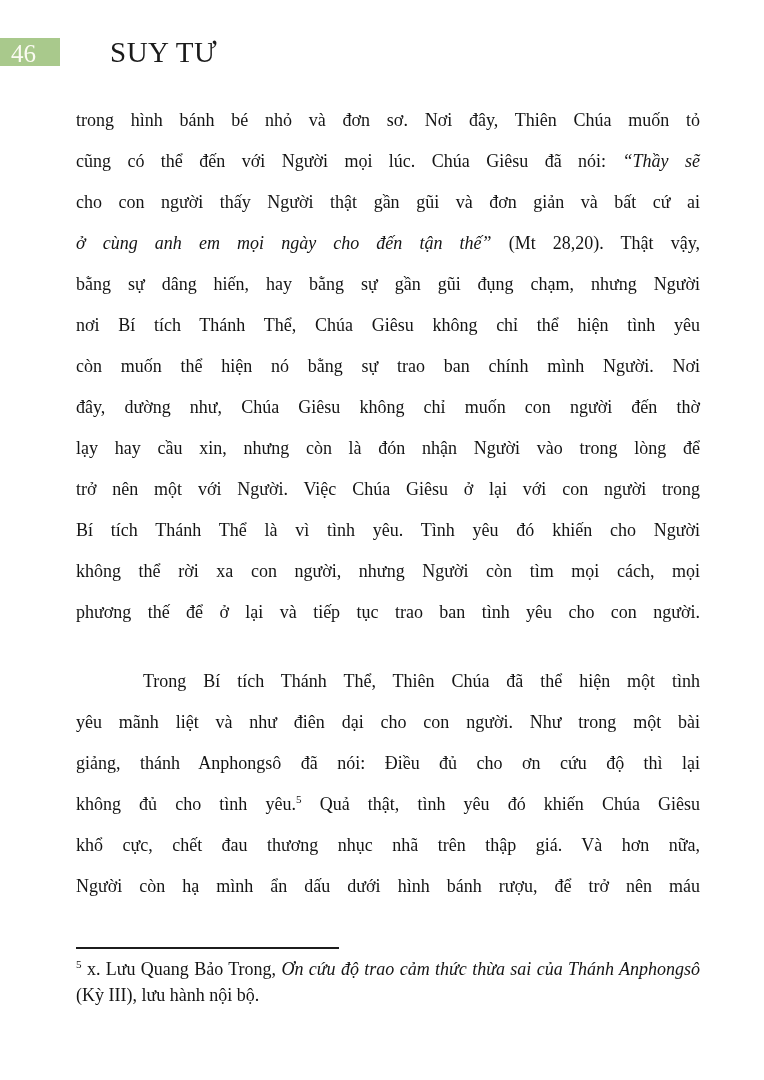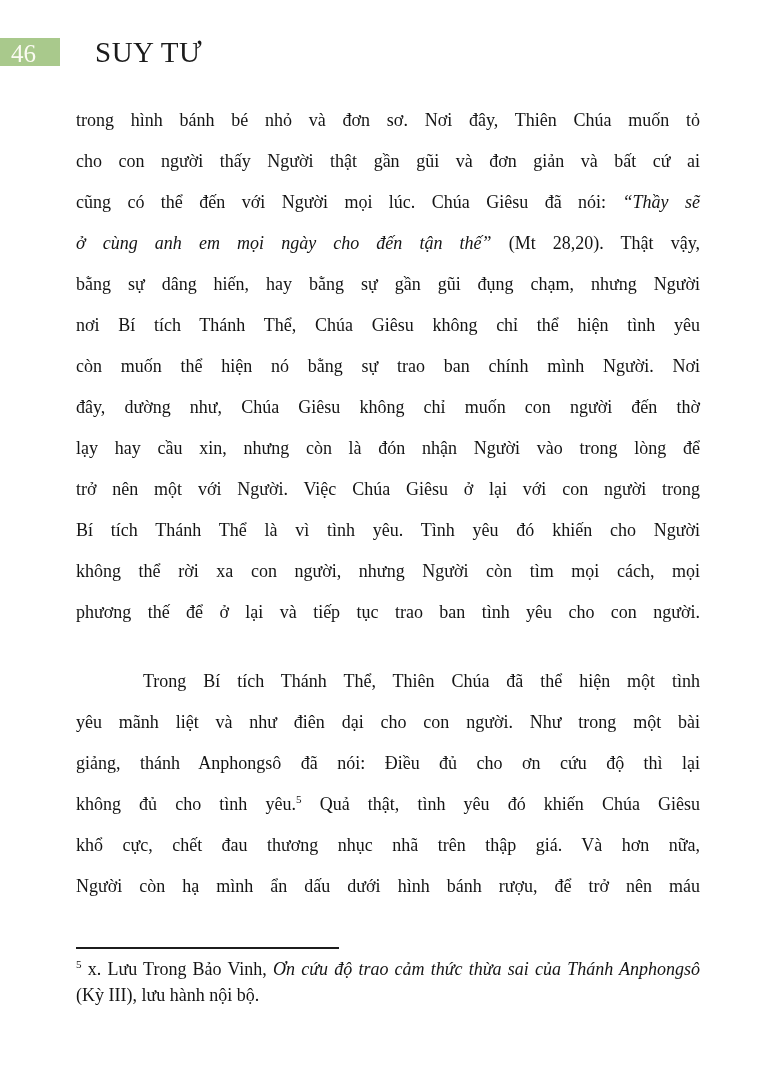--- a/index.html
+++ b/index.html
@@ -21,21 +21,21 @@
     background: #a9c98c;
     display: flex; align-items: flex-end; justify-content: flex-end;
     padding-right: 24px;
   }
   .page-num {
     color: #fbfbf2;
     font-size: 25px;
     line-height: 1;
   }
   .running-title {
-    position: absolute; left: 95px; top: 0; height: 28px;
+    position: absolute; left: 110px; top: 0; height: 28px;
     display: flex; align-items: center;
     font-size: 29px;
     font-weight: normal;
     letter-spacing: 0.5px;
     color: #1b1b1b;
     white-space: nowrap;
   }
 
   
   .text-block {
@@ -87,22 +87,22 @@
   <header class="page-header">
     <div class="page-badge" style="background: rgb(169, 201, 140);">
       <span class="page-num">46</span>
     </div>
     <h1 class="running-title">SUY TƯ</h1>
   </header>
 
   <main class="text-block" id="body-root">
       <div class="para">
         <div class="line"><span>trong hình bánh bé nhỏ và đơn sơ. Nơi đây, Thiên Chúa muốn tỏ</span></div>
+        <div class="line"><span>cũng có thể đến với Người mọi lúc. Chúa Giêsu đã nói: </span><span class="it">“Thầy sẽ</span></div>
         <div class="line"><span>cho con người thấy Người thật gần gũi và đơn giản và bất cứ ai</span></div>
-        <div class="line"><span>cũng có thể đến với Người mọi lúc. Chúa Giêsu đã nói: </span><span class="it">“Thầy sẽ</span></div>
         <div class="line"><span class="it">ở cùng anh em mọi ngày cho đến tận thế”</span><span> (Mt 28,20). Thật vậy,</span></div>
         <div class="line"><span>bằng sự dâng hiến, hay bằng sự gần gũi đụng chạm, nhưng Người</span></div>
         <div class="line"><span>nơi Bí tích Thánh Thể, Chúa Giêsu không chỉ thể hiện tình yêu</span></div>
         <div class="line"><span>còn muốn thể hiện nó bằng sự trao ban chính mình Người. Nơi</span></div>
         <div class="line"><span>đây, dường như, Chúa Giêsu không chỉ muốn con người đến thờ</span></div>
         <div class="line"><span>lạy hay cầu xin, nhưng còn là đón nhận Người vào trong lòng để</span></div>
         <div class="line"><span>trở nên một với Người. Việc Chúa Giêsu ở lại với con người trong</span></div>
         <div class="line"><span>Bí tích Thánh Thể là vì tình yêu. Tình yêu đó khiến cho Người</span></div>
         <div class="line"><span>không thể rời xa con người, nhưng Người còn tìm mọi cách, mọi</span></div>
         <div class="line"><span>phương thế để ở lại và tiếp tục trao ban tình yêu cho con người.</span></div>
@@ -113,17 +113,17 @@
         <div class="line"><span>giảng, thánh Anphongsô đã nói: Điều đủ cho ơn cứu độ thì lại</span></div>
         <div class="line"><span>không đủ cho tình yêu.</span><sup class="mark">5</sup><span> Quả thật, tình yêu đó khiến Chúa Giêsu</span></div>
         <div class="line"><span>khổ cực, chết đau thương nhục nhã trên thập giá. Và hơn nữa,</span></div>
         <div class="line"><span>Người còn hạ mình ẩn dấu dưới hình bánh rượu, để trở nên máu</span></div>
       </div>
     </main>
 
   <div class="footnote-rule"></div>
 
   <div class="footnote" id="footnote-root">
-      <div class="fline"><sup class="mark">5</sup><span> x. Lưu Trong Bảo Vinh, </span><span class="it">Ơn cứu độ trao cảm thức thừa sai của Thánh Anphongsô</span></div>
+      <div class="fline"><sup class="mark">5</sup><span> x. Lưu Quang Bảo Trong, </span><span class="it">Ơn cứu độ trao cảm thức thừa sai của Thánh Anphongsô</span></div>
       <div class="fline last"><span>(Kỳ III), lưu hành nội bộ.</span></div>
     </div>
 
 </div>
 
 </body></html>

